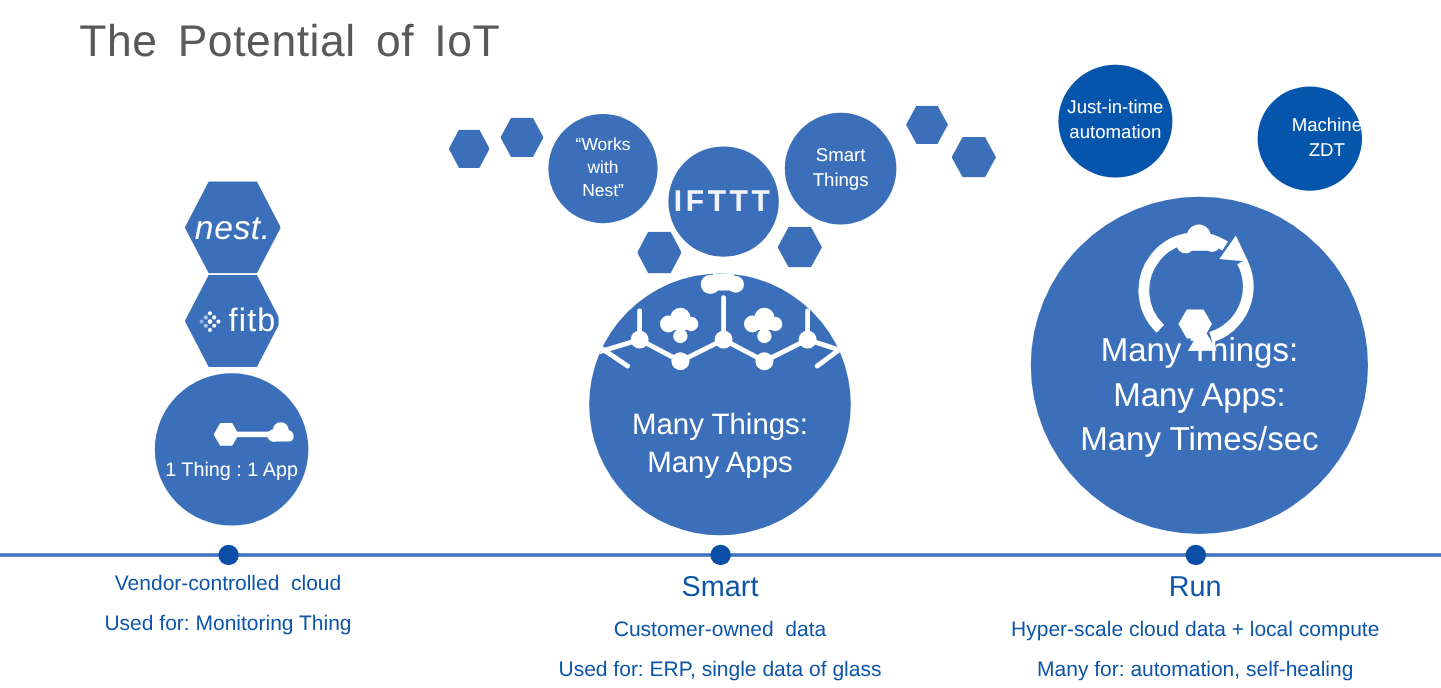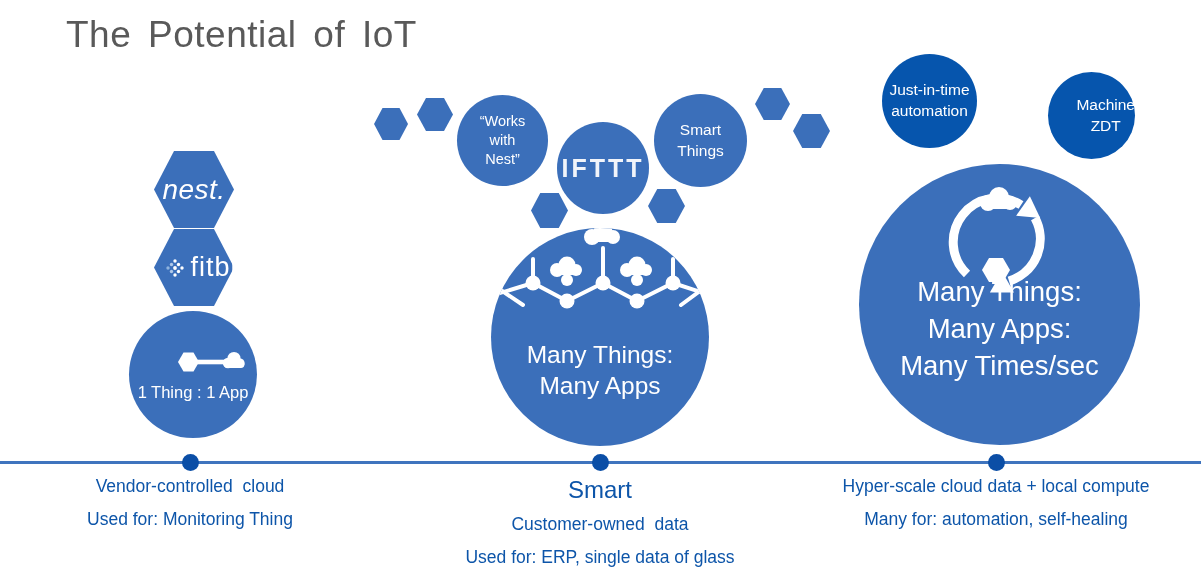--- a/index.html
+++ b/index.html
@@ -196,17 +196,18 @@
     <div class="stage-sub">Used for: Monitoring Thing</div>
   </div>
 
   <div class="stage-col" style="left:430px;width:340px;">
     <div class="stage-name">Smart</div>
     <div class="stage-sub">Customer-owned  data</div>
     <div class="stage-sub">Used for: ERP, single data of glass</div>
   </div>
 
   <div class="stage-col" style="left:796px;width:400px;">
+    <div class="stage-name">Run</div>
     <div class="stage-sub">Hyper-scale cloud data + local compute</div>
     <div class="stage-sub">Many for: automation, self-healing</div>
   </div>
 
 </div>
 
 </body></html>

